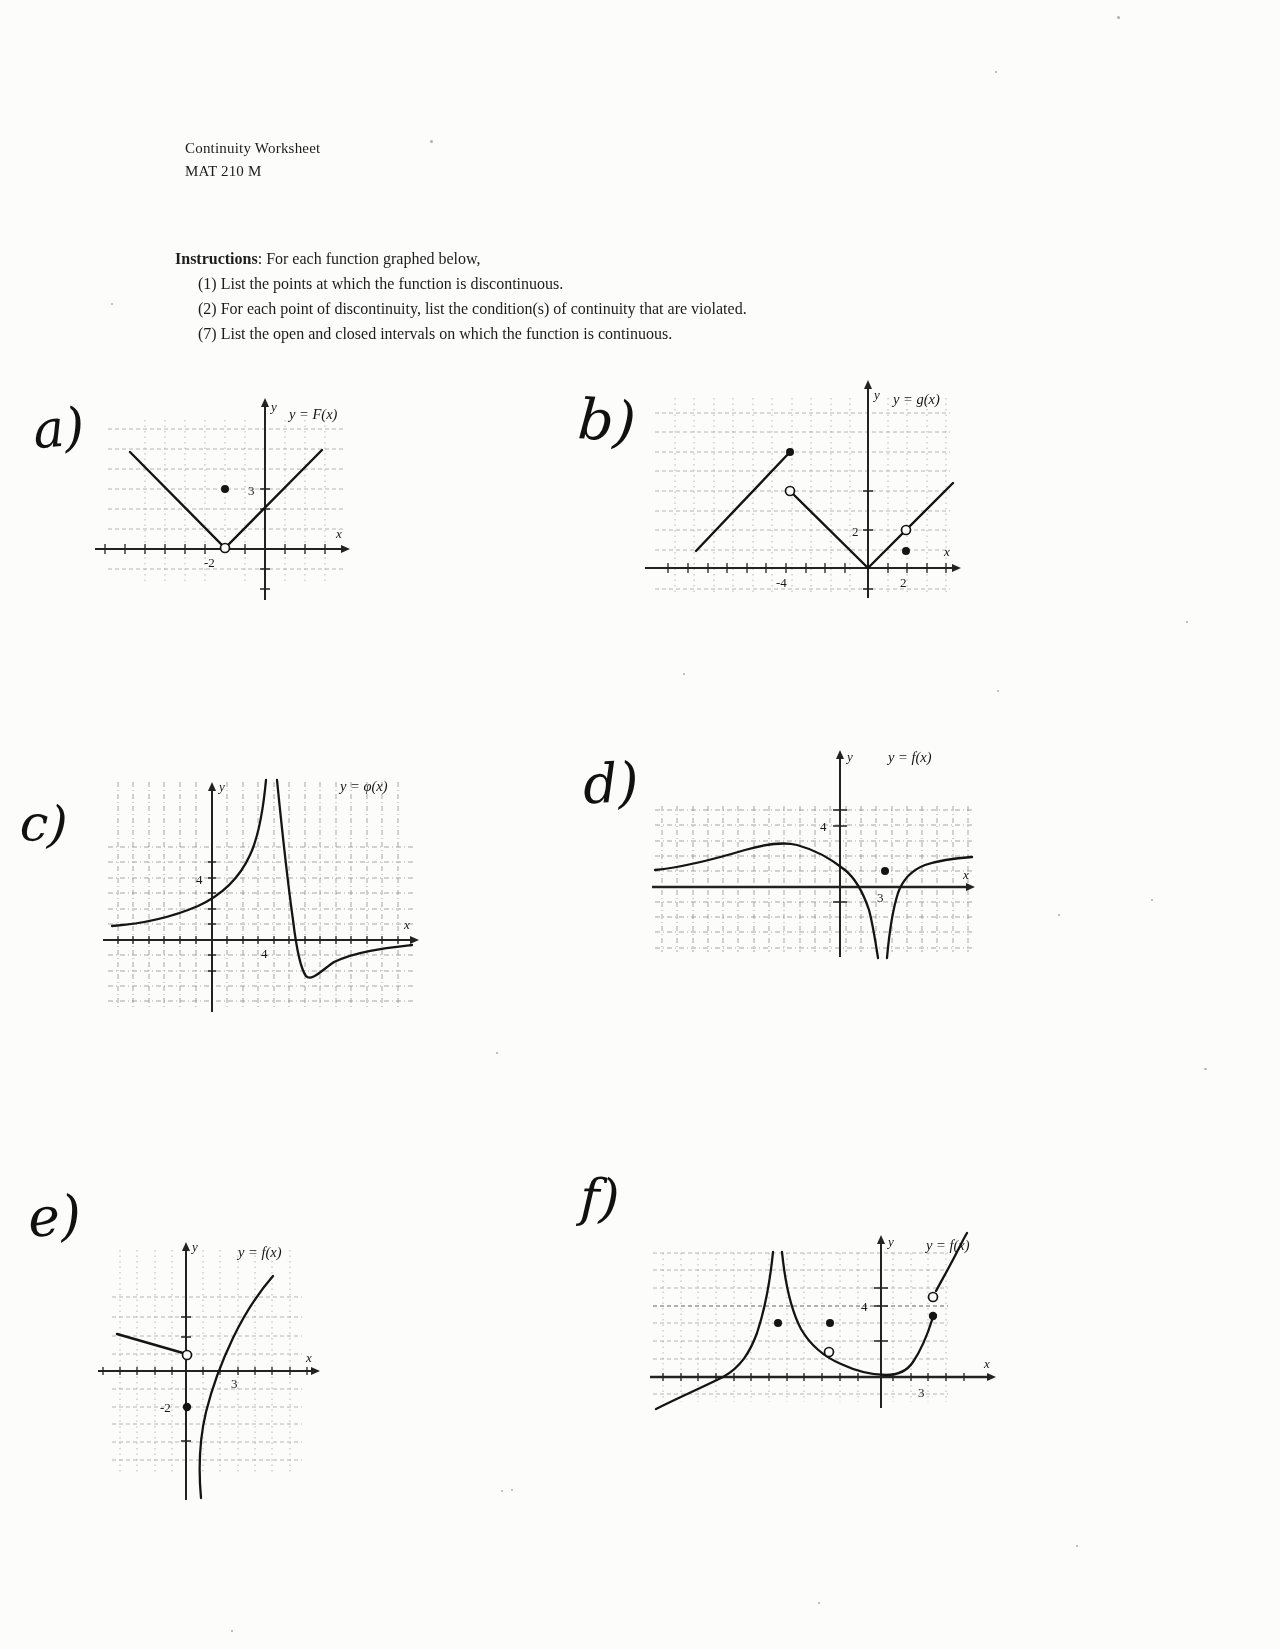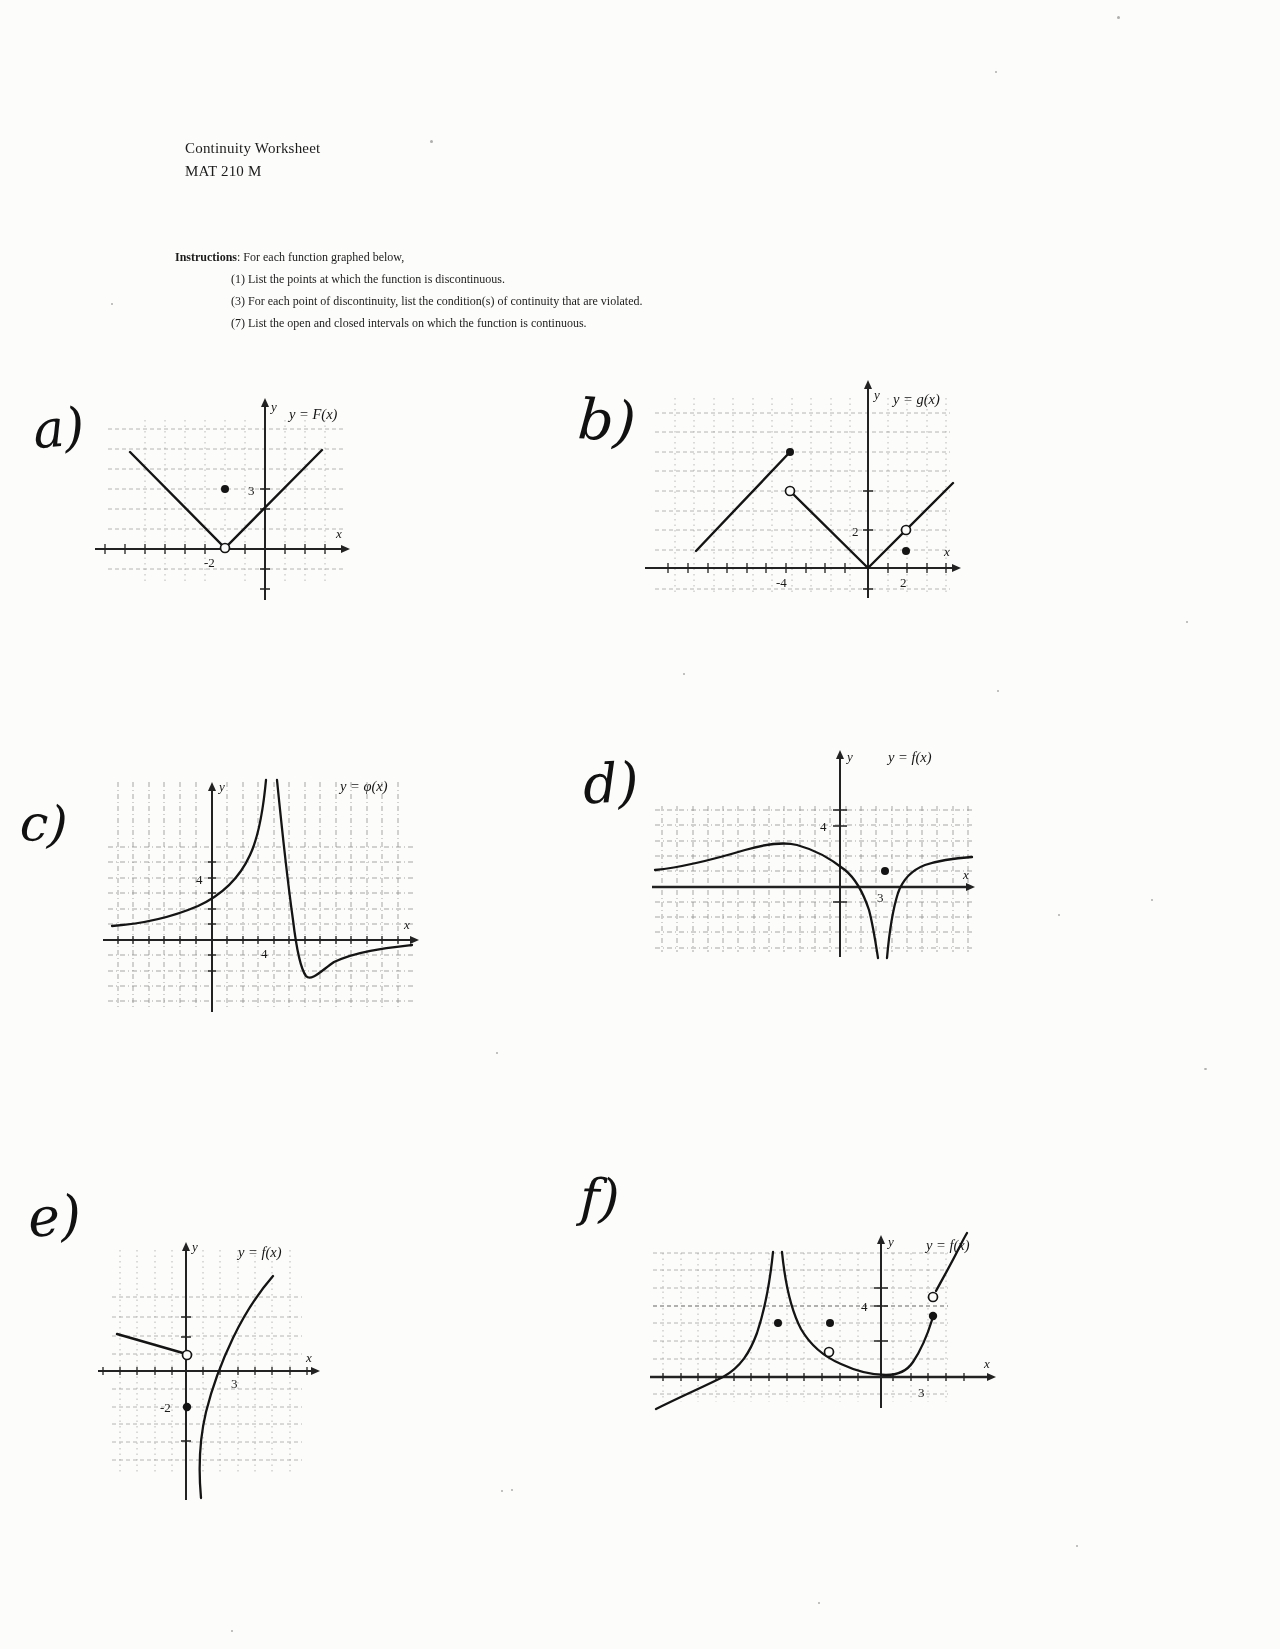--- a/index.html
+++ b/index.html
@@ -1,22 +1,22 @@
 <!DOCTYPE html>
 <html><head>
 <meta charset="utf-8">
 <style>
   html,body{margin:0;padding:0;background:#e8e8e6;}
   .page{position:relative;width:1280px;height:1649px;margin:0 auto;background:#fcfcfa;
         font-family:"Liberation Serif",serif;color:#1c1c1c;overflow:hidden;}
   .hdr{position:absolute;left:175px;top:140px;font-weight:normal;font-size:15px;letter-spacing:.2px;margin-left:10px;}
   .hdr .course{margin-top:6px;}
-  .instr{position:absolute;left:175px;top:250px;font-size:12px;width:920px;}
+  .instr{position:absolute;left:175px;top:250px;font-size:16px;width:920px;}
   .instr .lead b{font-weight:bold;}
-  .instr .item{margin-left:56px;margin-top:7px;}
+  .instr .item{margin-left:23px;margin-top:7px;}
   .hand{position:absolute;font-family:"DejaVu Serif",serif;font-style:italic;color:#111;}
   svg{position:absolute;overflow:visible;}
   .grid{stroke:#9a9a9a;stroke-width:.9;fill:none;stroke-dasharray:4 3;opacity:.8;}
   .grid2{stroke:#8d8d8d;stroke-width:.9;fill:none;stroke-dasharray:5 3 1 3;opacity:.85;}
   .griddot{stroke:#a0a0a0;stroke-width:.9;fill:none;stroke-dasharray:1.5 4;opacity:.8;}
   .axis{stroke:#222;stroke-width:2;fill:none;}
   .tick{stroke:#222;stroke-width:1.3;fill:none;}
   .curve{stroke:#141414;stroke-width:2.3;fill:none;stroke-linecap:round;stroke-linejoin:round;}
   .seg{stroke:#141414;stroke-width:2.4;fill:none;stroke-linecap:round;}
   .dot{fill:#141414;stroke:none;}
@@ -33,21 +33,21 @@
 <div class="page">
 
   <div class="hdr">
     <div>Continuity Worksheet</div>
     <div class="course">MAT 210 M</div>
   </div>
 
   <div class="instr">
     <div class="lead"><b>Instructions</b><span>: For each function graphed below,</span></div>
     <div class="item">(1) List the points at which the function is discontinuous.</div>
-    <div class="item">(3) For each point of discontinuity, list the condition(s) of continuity that are violated.</div>
+    <div class="item">(2) For each point of discontinuity, list the condition(s) of continuity that are violated.</div>
     <div class="item">(7) List the open and closed intervals on which the function is continuous.</div>
   </div>
 
   <div class="hand" style="left:33px;top:398px;font-size:52px;transform:rotate(-5deg);">a)</div>
   <svg style="left:90px;top:395px;" width="270" height="210" viewBox="90 395 270 210">
     <path class="grid" d="M108 429H344M108 449H344M108 469H344M108 489H344M108 509H344M108 529H344M108 569H344"></path>
     <path class="griddot" d="M145 420V585M165 420V585M185 420V585M205 420V585M225 420V538M245 420V585M285 420V585M305 420V585M325 420V585"></path>
     <path class="axis" d="M95 549H344"></path>
     <path class="axis" d="M265 404V600"></path>
     <path class="arrow" d="M265 398l-4 9h8z"></path>

